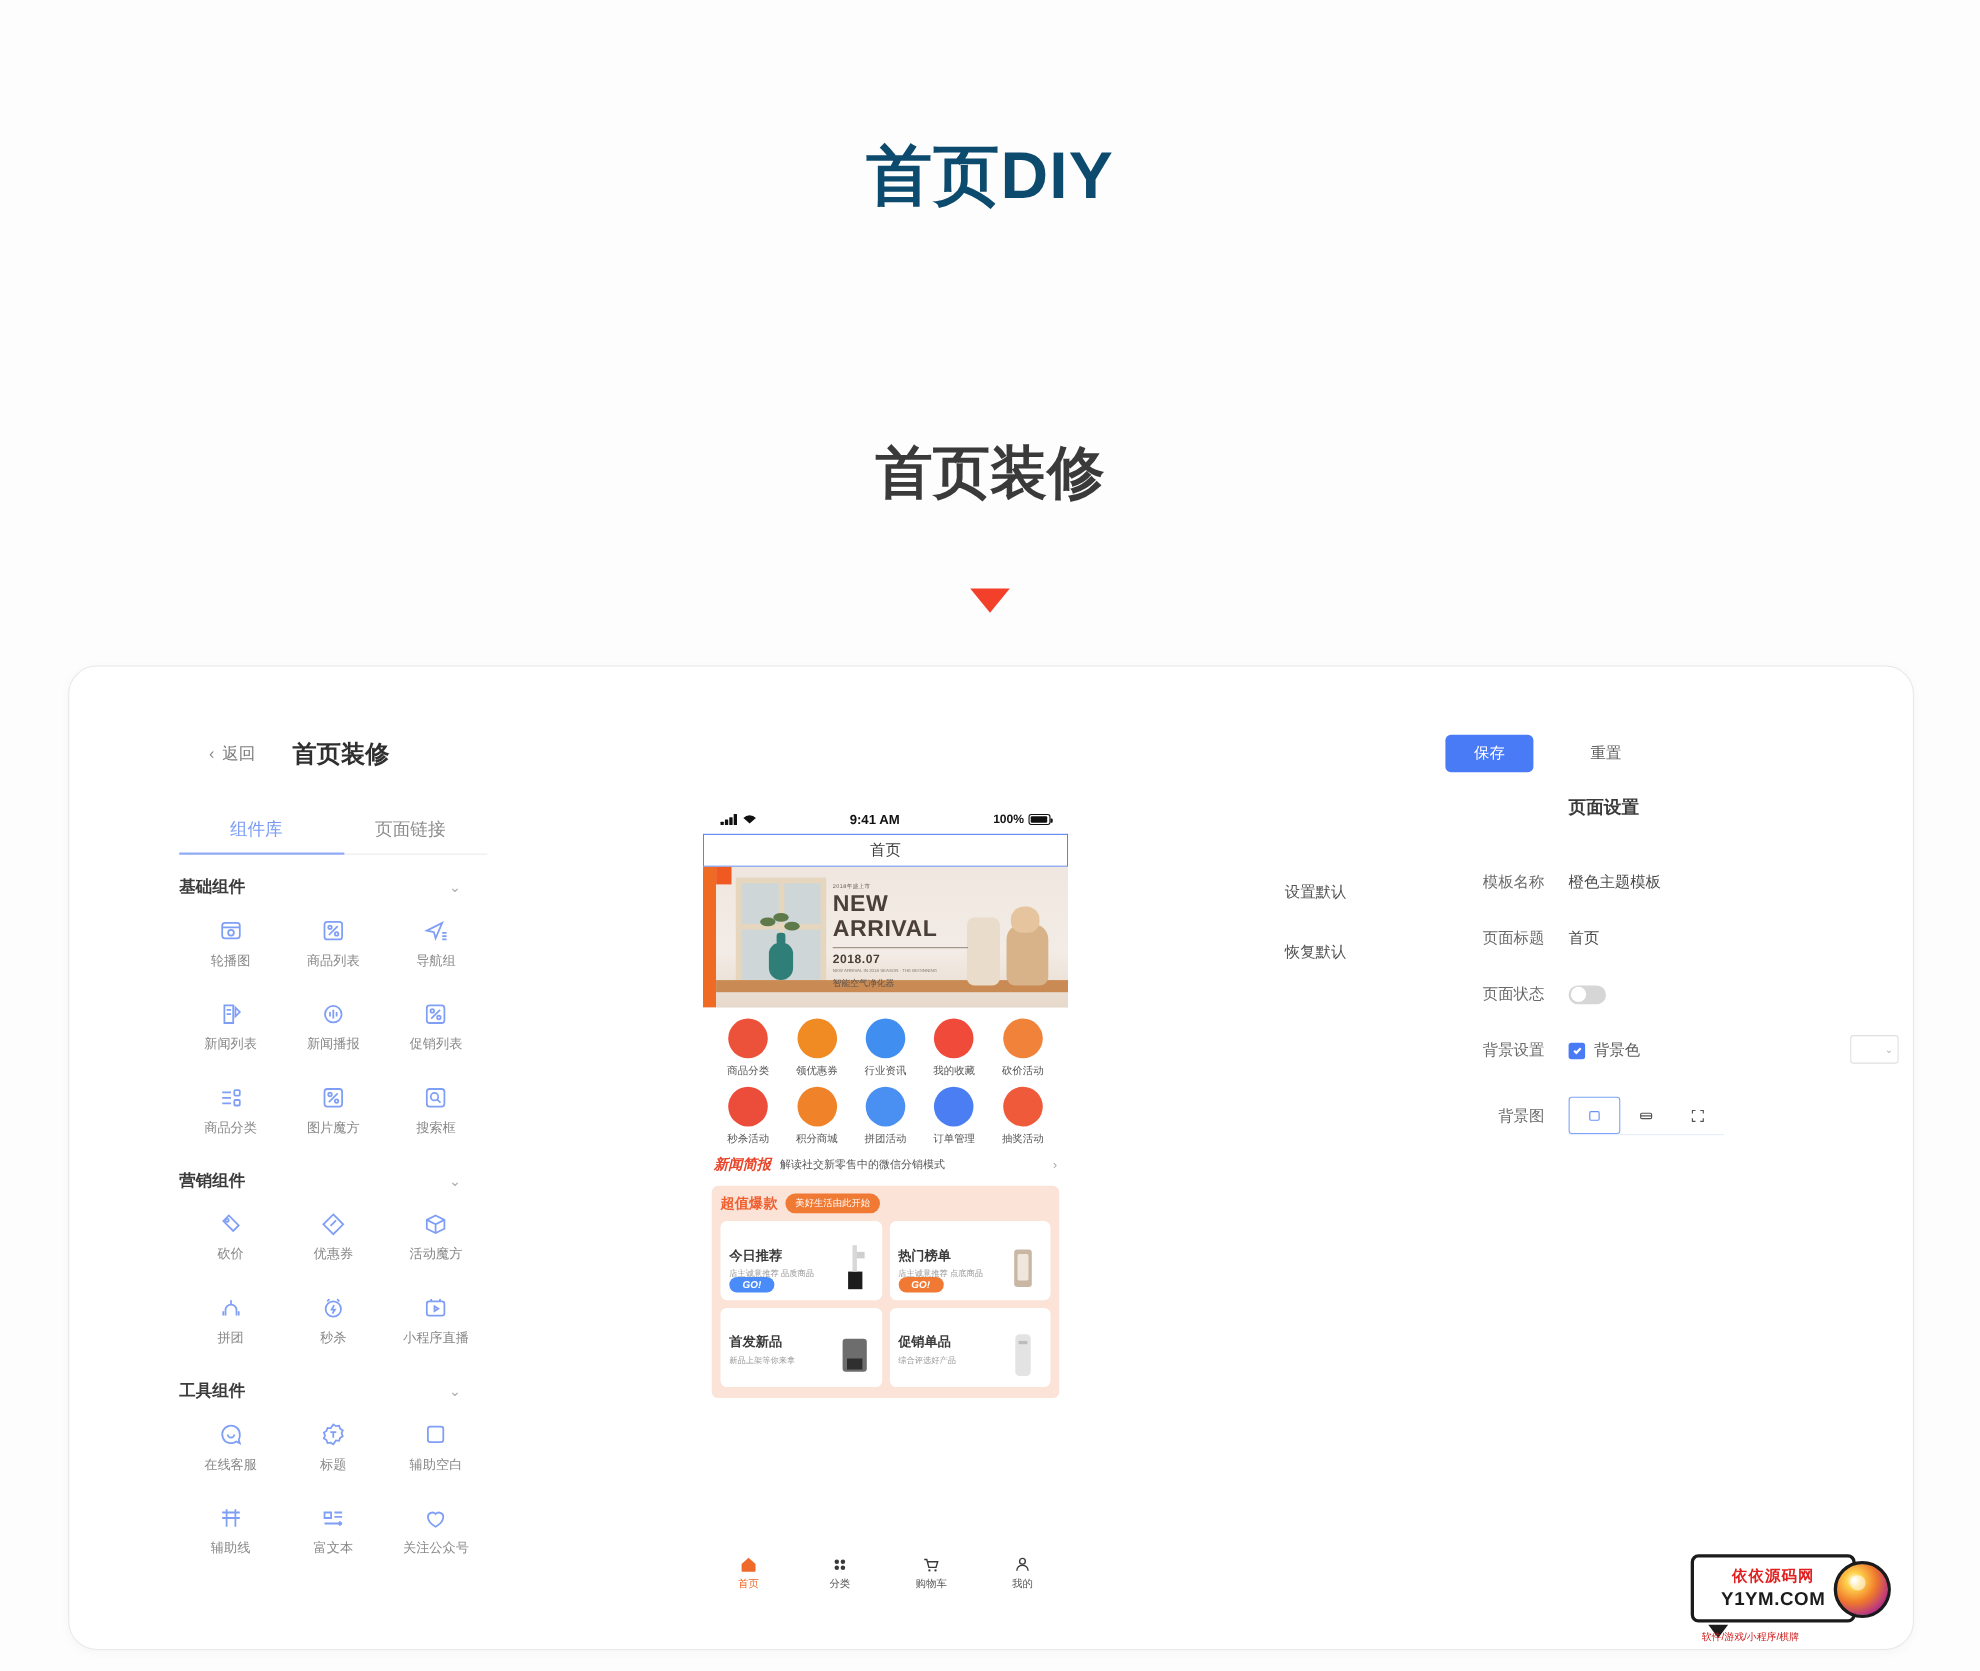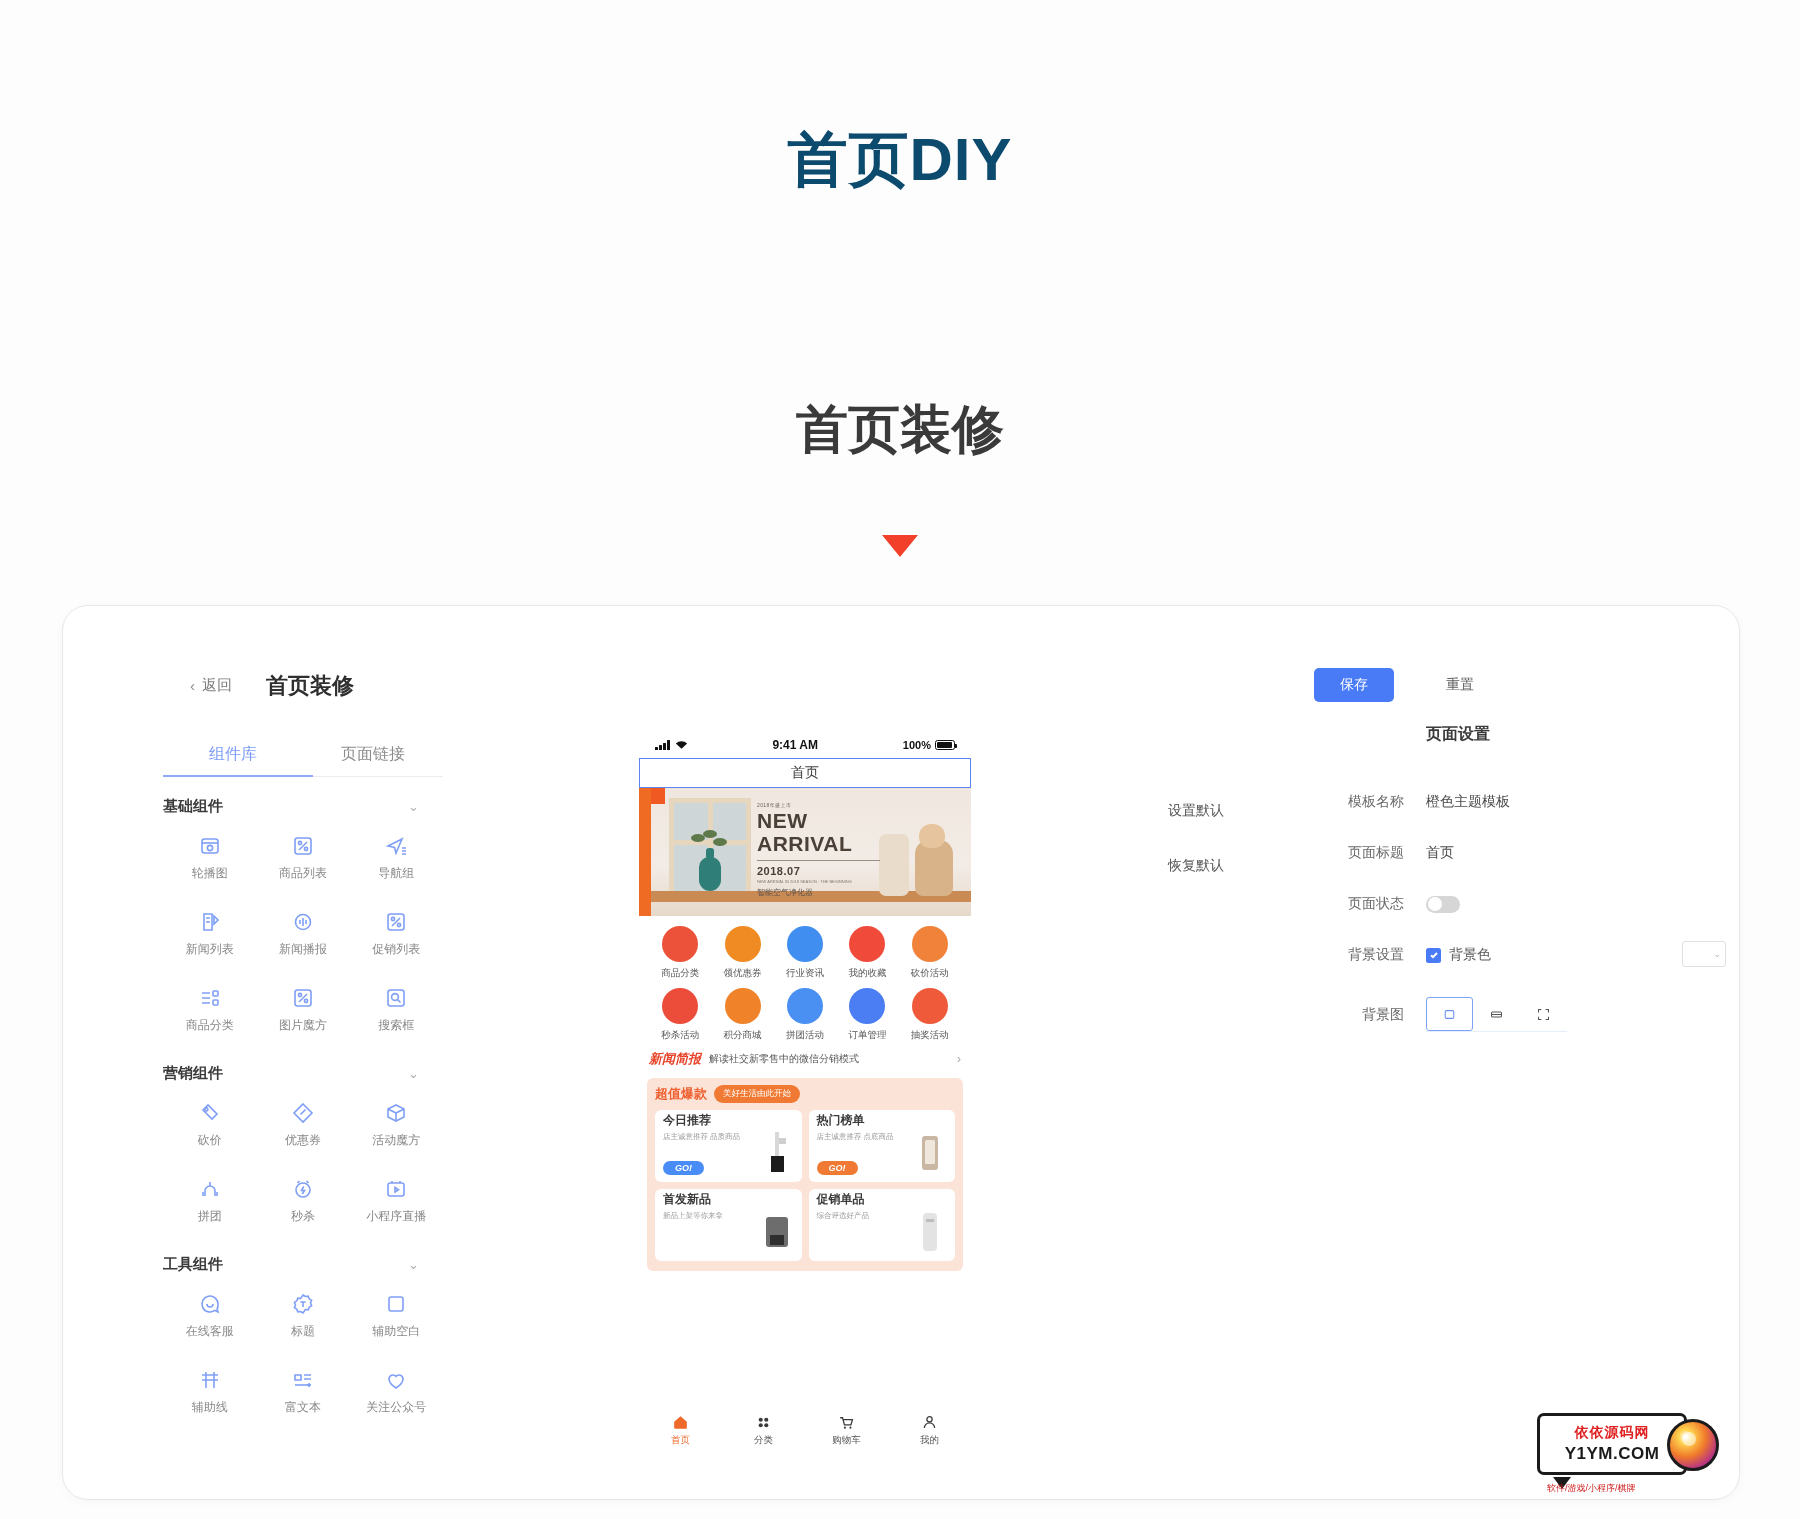--- a/index.html
+++ b/index.html
@@ -181,21 +181,21 @@
   .news-badge{ font-size:13px; font-weight:700; color:#e8442a; font-style:italic; white-space:nowrap;}
   .news-text{ flex:1; font-size:10px; color:#555; white-space:nowrap; overflow:hidden;}
   .news-arrow{ color:#aaa; font-size:12px;}
 
   
   .promo{ background:#fbe3d8; margin:4px 8px 0; border-radius:6px; padding:7px 8px 10px;}
   .promo-head{ display:flex; align-items:center; gap:7px; margin-bottom:7px;}
   .promo-h1{ font-size:13px; font-weight:700; color:#ef6031;}
   .promo-pill{ background:#f07a33; color:#fff; font-size:8.5px; padding:3px 9px; border-radius:9px; white-space:nowrap;}
   .promo-grid{ display:grid; grid-template-columns:1fr 1fr; gap:7px;}
-  .pcard{ background:#fff; border-radius:6px; padding:2px 8px; height:72px; position:relative; overflow:hidden;}
+  .pcard{ background:#fff; border-radius:6px; padding:23px 8px; height:72px; position:relative; overflow:hidden;}
   .pc-t{ font-size:12px; font-weight:700; color:#3a3a3a; margin-bottom:3px;}
   .pc-d{ font-size:7.5px; color:#9a9a9a; line-height:1.45; width:60%;}
   .pc-go{ position:absolute; left:8px; bottom:7px; font-size:9px; color:#fff;
           font-weight:700; padding:2px 12px; border-radius:8px; font-style:italic;}
   .pc-go.blue{ background:#4a8cf7;}
   .pc-go.orange{ background:#f07a33;}
   .pc-img{ position:absolute; right:8px; bottom:6px; width:34px; height:50px;}
 
   
   .tabbar{ position:absolute; left:0; right:0; bottom:0; height:44px; background:#fff;

